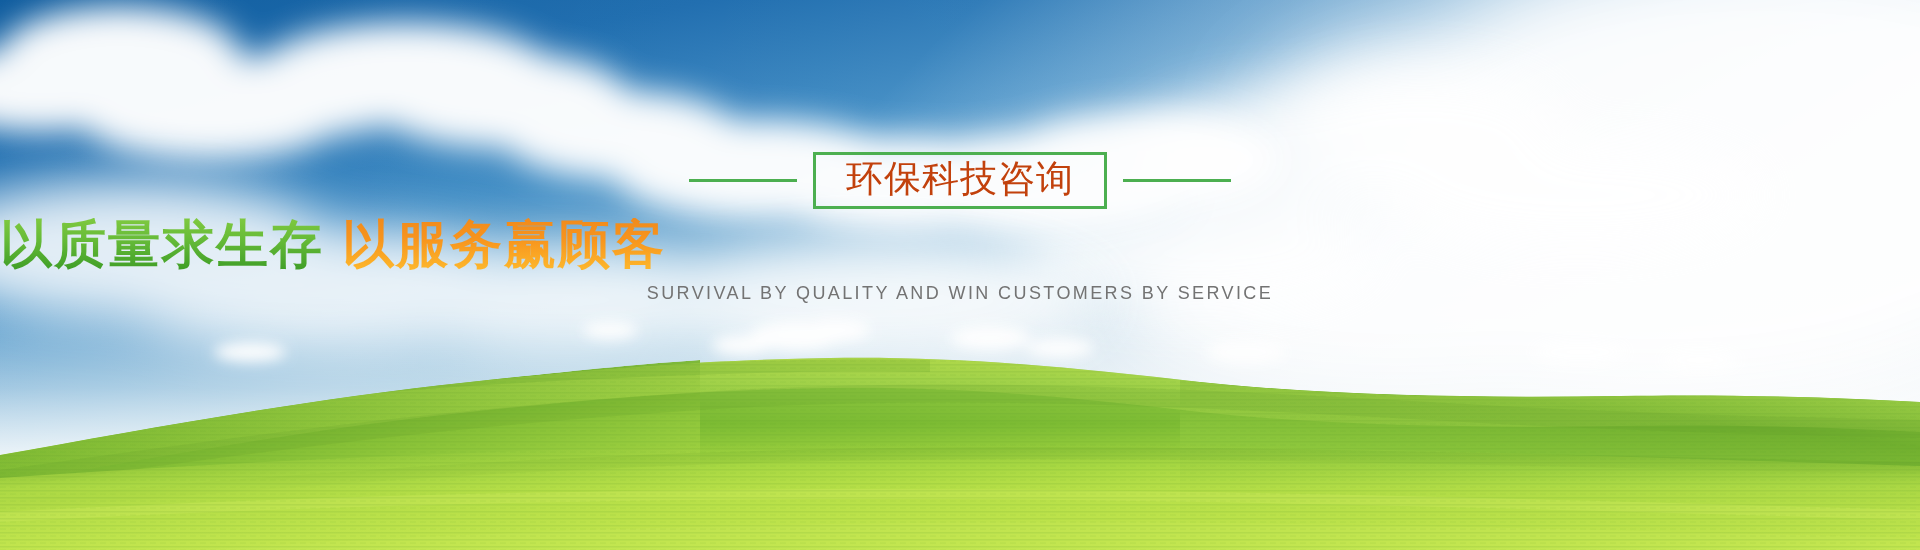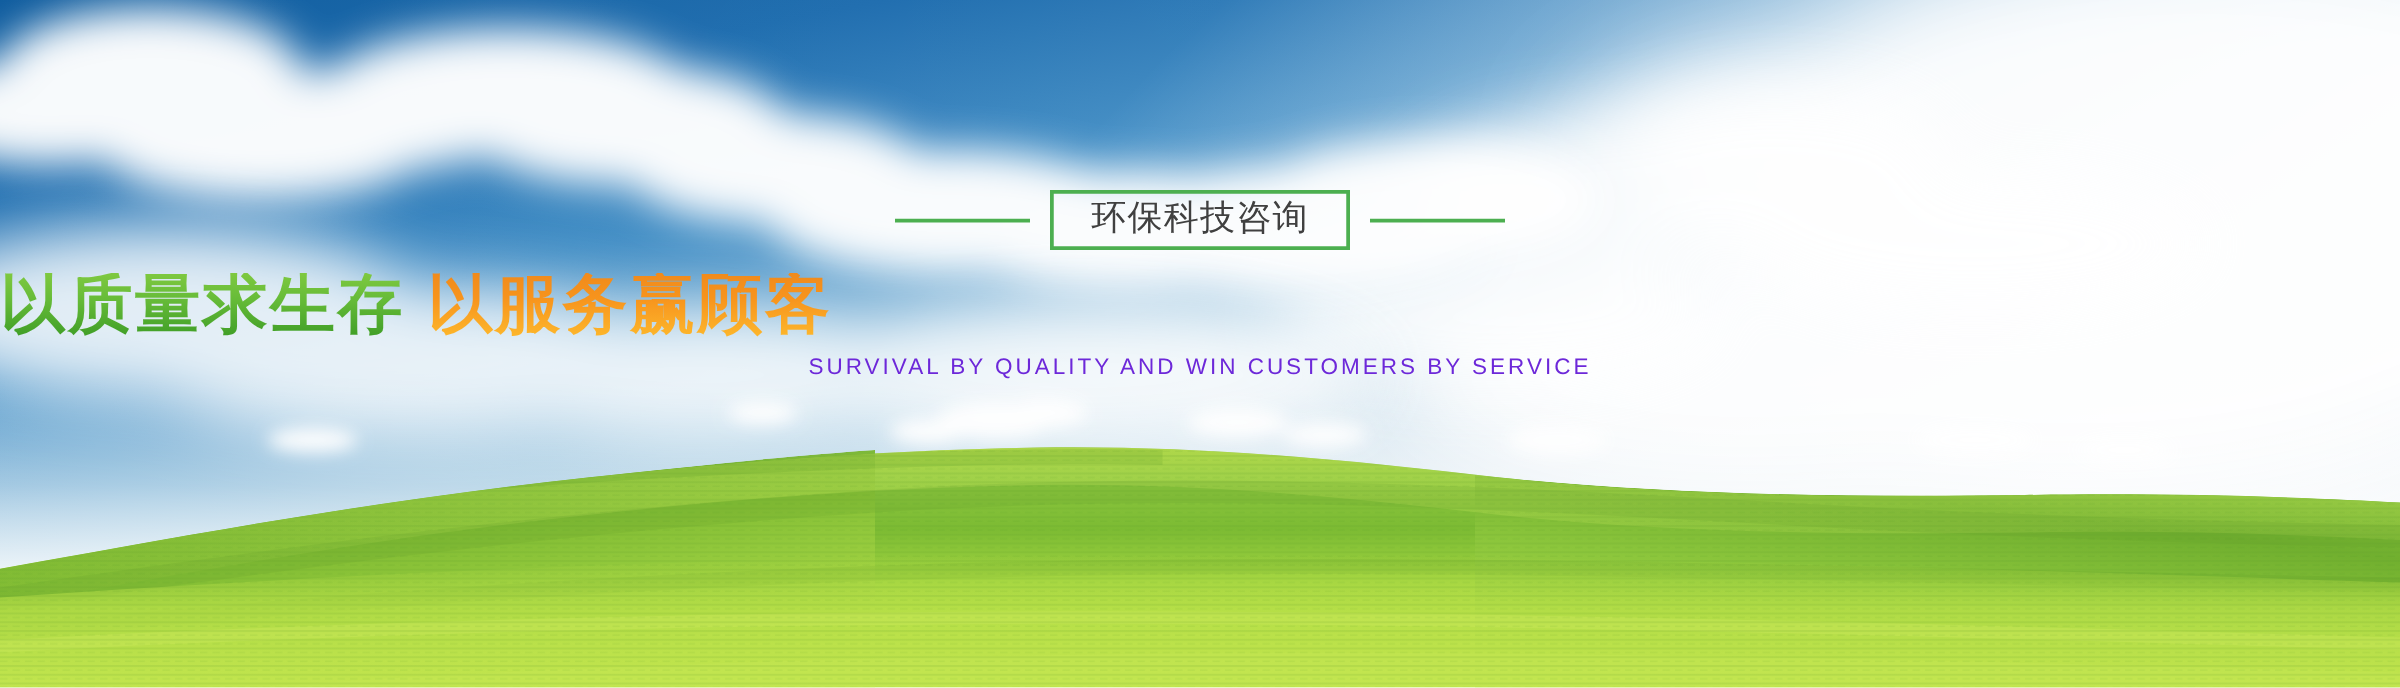--- a/index.html
+++ b/index.html
@@ -58,23 +58,23 @@
   }
   .eyebrow-box {
     border: 3px solid #4caf50;
     padding: 5px 30px 9px 30px;
     line-height: 1;
     flex: 0 0 auto;
     background: transparent;
   }
   .eyebrow-box .eyebrow-text {
     font-family: "DejaVu Sans", "Liberation Sans", sans-serif;
-    font-size: 28px;
+    font-size: 37px;
     letter-spacing: 1px;
-    color: #404040;
+    color: #c2410c;
     display: block;
     white-space: nowrap;
   }
 
   
   .headline {
     position: absolute;
     left: 0;
     top: 218px;
     width: 1920px;
@@ -113,21 +113,21 @@
 
   
   .subtitle {
     position: absolute;
     left: 0;
     top: 283px;
     width: 1920px;
     text-align: center;
     font-size: 18px;
     letter-spacing: 2.4px;
-    color: #6d28d9;
+    color: #737373;
     white-space: nowrap;
     font-family: "Liberation Sans", "DejaVu Sans", sans-serif;
   }
 </style>
 </head>
 <body>
 
 <div id="banner">
 
   <svg class="scene-svg" viewBox="0 0 1920 550" preserveAspectRatio="none" xmlns="http://www.w3.org/2000/svg">

